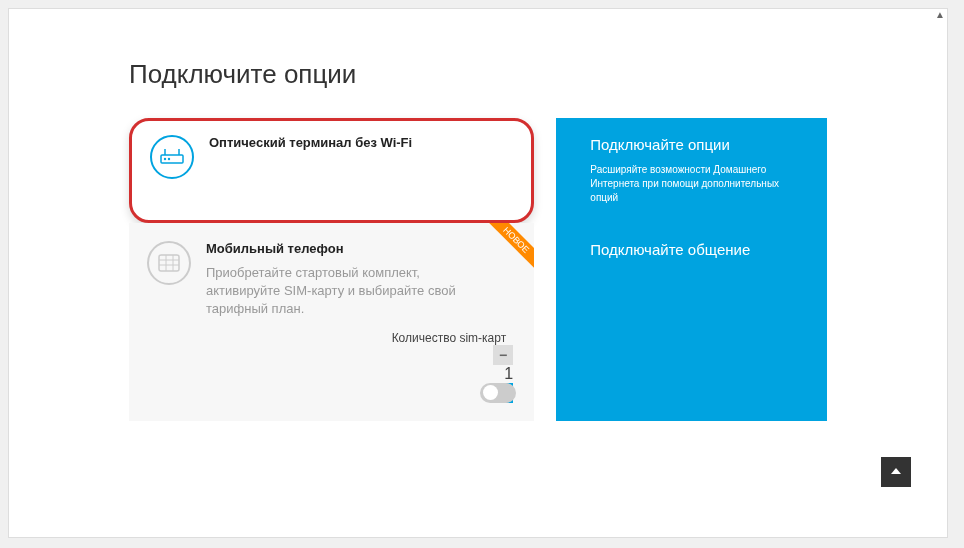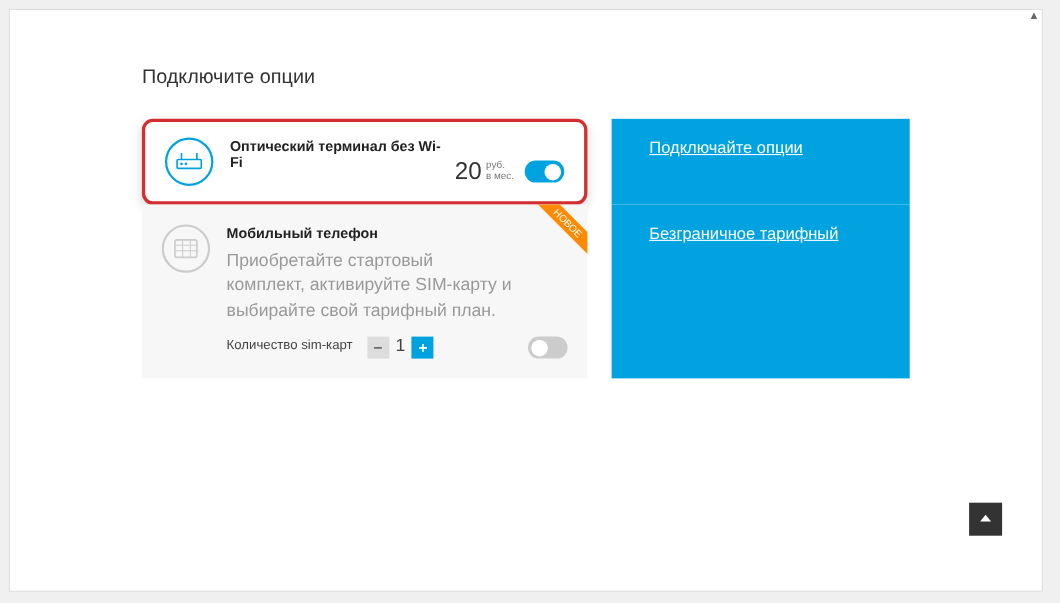--- a/index.html
+++ b/index.html
@@ -17,21 +17,21 @@
       top: 8px;
       width: 940px;
       height: 530px;
       background: #ffffff;
       border: 1px solid #ddd;
     }
     .content {
       padding: 50px 120px 0 120px;
     }
     .section-title {
-      font-size: 18px;
+      font-size: 26px;
       font-weight: 500;
       color: #333;
       margin-bottom: 28px;
     }
     .section-title-sub {
       font-size: 22px;
       font-weight: 500;
       color: #333;
       margin-top: 50px;
       margin-bottom: 30px;
@@ -39,21 +39,21 @@
 
     .row {
       display: flex;
       gap: 22px;
     }
 
     
     .option-card {
       background: #fff;
       border: 3px solid #d32f2f;
-      border-radius: 10px;
+      border-radius: 20px;
       padding: 14px 18px;
       display: flex;
       align-items: flex-start;
       width: 440px;
       box-shadow: 0 4px 10px rgba(0,0,0,0.15);
       position: relative;
     }
     .option-icon {
       width: 44px;
       height: 44px;
@@ -115,21 +115,20 @@
     }
     .toggle.off { background: #ccc; }
     .toggle.off::after { left: 3px; right: auto; }
 
     
     .promo-card {
       background: #00a3e0;
       color: #fff;
       padding: 18px 34px;
       width: 290px;
-      text-decoration: underline;
     }
     .promo-title {
       font-size: 15px;
       font-weight: 500;
       margin-bottom: 10px;
     }
     .promo-text {
       font-size: 10px;
       line-height: 1.4;
     }
@@ -156,31 +155,32 @@
     }
     .mobile-icon svg { width: 24px; height: 20px; }
     .mobile-text { flex: 1; }
     .mobile-title {
       font-size: 13px;
       font-weight: 600;
       color: #222;
       margin-bottom: 8px;
     }
     .mobile-desc {
-      font-size: 16px;
+      font-size: 13px;
       color: #999;
       line-height: 1.4;
       margin-bottom: 12px;
       max-width: 260px;
     }
     .sim-row {
       display: flex;
-      align-items: flex-start;
+      align-items: flex-end;
       font-size: 12px;
       color: #444;
+      flex-direction: column;
     }
     .sim-label { margin-right: 10px; }
     .stepper-btn {
       width: 20px;
       height: 20px;
       display: flex;
       align-items: center;
       justify-content: center;
       font-size: 14px;
       font-weight: bold;
@@ -245,32 +245,25 @@
             <rect x="2" y="8" width="22" height="8" rx="1" fill="none" stroke="#00a3e0" stroke-width="1.5"></rect>
             <line x1="6" y1="8" x2="6" y2="2" stroke="#00a3e0" stroke-width="1.5"></line>
             <line x1="20" y1="8" x2="20" y2="2" stroke="#00a3e0" stroke-width="1.5"></line>
             <circle cx="6" cy="12" r="1.2" fill="#00a3e0"></circle>
             <circle cx="10" cy="12" r="1.2" fill="#00a3e0"></circle>
           </svg>
         </div>
         <div class="option-text">
           <div class="option-title">Оптический терминал без Wi-Fi</div>
         </div>
-        <div class="option-price-block">
-          <span class="price-num">20</span>
-          <span class="price-unit">
-            <span>руб.</span><br>
-            <span>в мес.</span>
-          </span>
-          <div class="toggle"></div>
-        </div>
       </div>
 
       <div class="promo-card">
         <div class="promo-title">Подключайте опции</div>
+        <div class="promo-text">Расширяйте возможности Домашнего Интернета при помощи дополнительных опций</div>
       </div>
     </div>
 
     <div class="row">
       <div class="mobile-card">
         <div class="badge-new">НОВОЕ</div>
         <div class="mobile-icon">
           <svg viewBox="0 0 24 20">
             <rect x="2" y="2" width="20" height="16" rx="2" fill="none" stroke="#ccc" stroke-width="1.5"></rect>
             <line x1="2" y1="7" x2="22" y2="7" stroke="#ccc" stroke-width="1"></line>
@@ -288,21 +281,21 @@
             <span class="sim-value">1</span>
             <div class="stepper-btn stepper-plus">+</div>
           </div>
         </div>
         <div class="mobile-toggle-wrap">
           <div class="toggle off"></div>
         </div>
       </div>
 
       <div class="promo-card">
-        <div class="promo-title">Безграничное тарифный</div>
+        <div class="promo-title">Подключайте общение</div>
       </div>
     </div>
 
   </div>
 
   <div class="back-to-top">
     <svg width="14" height="14" viewBox="0 0 14 14">
         <path d="M7 3 L12 9 L2 9 Z" fill="#fff"></path>
       </svg>
   </div>

